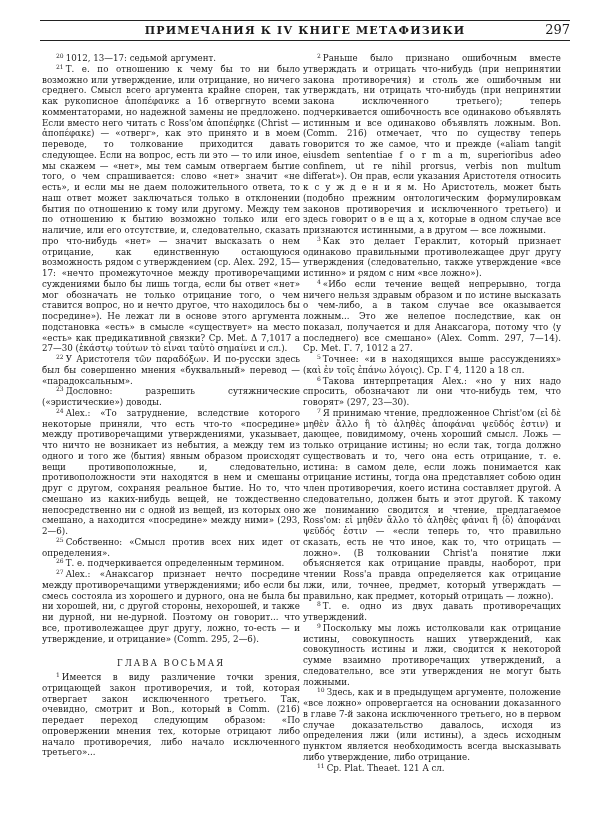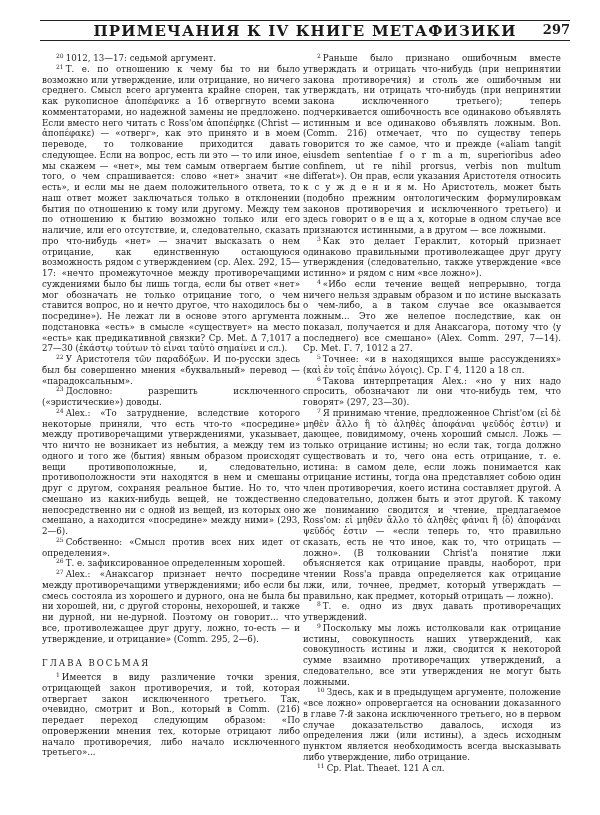--- a/index.html
+++ b/index.html
@@ -9,56 +9,56 @@
     color: #1a1a1a;
   }
   .rule { position: absolute; left: 40px; width: 530px; height: 0; border-top: 1.5px solid #222; }
   .rule.top { top: 20px; }
   .rule.bottom { top: 40px; }
   .header {
     position: absolute; top: 22px; left: 40px; width: 530px; height: 17px;
     display: flex; align-items: center; justify-content: center;
   }
   .header .title {
-    font-size: 15px; font-weight: bold; letter-spacing: 1.2px;
+    font-size: 11px; font-weight: bold; letter-spacing: 1.2px;
   }
   .header .page-num {
-    position: absolute; right: 0; top: 0; font-size: 13px; font-weight: bold;
+    position: absolute; right: 0; top: 0; font-size: 13px; font-weight: normal;
   }
   .col {
     position: absolute; top: 53px; width: 258px;
     font-size: 8.7px; line-height: 10.75px; text-align: justify;
   }
   .col.left { left: 42px; }
   .col.right { left: 303px; }
   .note { margin: 0; text-indent: 14px; }
   .note sup { font-size: 6px; vertical-align: top; line-height: 1; margin-right: 2px; }
   .chapter {
-    letter-spacing: 2px; font-size: 8.5px;
+    text-align: center; letter-spacing: 2px; font-size: 8.5px;
     margin: 14px 0 3px 0; font-weight: normal;
   }
 </style>
 </head>
 <body>
 
 <div class="rule top"></div>
 <div class="header">
   <span class="title">ПРИМЕЧАНИЯ К IV КНИГЕ МЕТАФИЗИКИ</span>
   <span class="page-num">297</span>
 </div>
 <div class="rule bottom"></div>
 
 <div class="col left">
   <p class="note"><sup>20</sup><span>1012, 13—17: седьмой аргумент.</span></p>
   <p class="note"><sup>21</sup><span>Т. е. по отношению к чему бы то ни было возможно или утверждение, или отрицание, но ничего среднего. Смысл всего аргумента крайне спорен, так как рукописное ἀποπέφανκε a 16 отвергнуто всеми комментаторами, но надежной замены не предложено. Если вместо него читать с Ross'ом ἀποπέφηκε (Christ — ἀποπέφακε) — «отверг», как это принято и в моем переводе, то толкование приходится давать следующее. Если на вопрос, есть ли это — то или иное, мы скажем — «нет», мы тем самым отвергаем бытие того, о чем спрашивается: слово «нет» значит «не есть», и если мы не даем положительного ответа, то наш ответ может заключаться только в отклонении бытия по отношению к тому или другому. Между тем по отношению к бытию возможно только или его наличие, или его отсутствие, и, следовательно, сказать про что-нибудь «нет» — значит высказать о нем отрицание, как единственную остающуюся возможность рядом с утверждением (ср. Alex. 292, 15—17: «нечто промежуточное между противоречащими суждениями было бы лишь тогда, если бы ответ «нет» мог обозначать не только отрицание того, о чем ставится вопрос, но и нечто другое, что находилось бы посредине»). Не лежат ли в основе этого аргумента подстановка «есть» в смысле «существует» на место «есть» как предикативной связки? Ср. Met. Δ 7,1017 a 27—30 (ἑκάστῳ τούτων τὸ εἶναι ταὐτὸ σημαίνει и сл.).</span></p>
   <p class="note"><sup>22</sup><span>У Аристотеля τῶν παραδόξων. И по-русски здесь был бы совершенно мнения «буквальный» перевод — «парадоксальным».</span></p>
-  <p class="note"><sup>23</sup><span>Дословно: разрешить исключенного («эристические») доводы.</span></p>
+  <p class="note"><sup>23</sup><span>Дословно: разрешить сутяжнические («эристические») доводы.</span></p>
   <p class="note"><sup>24</sup><span>Alex.: «То затруднение, вследствие которого некоторые приняли, что есть что-то «посредине» между противоречащими утверждениями, указывает, что ничто не возникает из небытия, а между тем из одного и того же ⟨бытия⟩ явным образом происходят вещи противоположные, и, следовательно, противоположности эти находятся в нем и смешаны друг с другом, сохраняя реальное бытие. Но то, что смешано из каких-нибудь вещей, не тождественно непосредственно ни с одной из вещей, из которых оно смешано, а находится «посредине» между ними» (293, 2—6).</span></p>
   <p class="note"><sup>25</sup><span>Собственно: «Смысл против всех них идет от определения».</span></p>
-  <p class="note"><sup>26</sup><span>Т. е. зафиксированное определенным хорошей.</span></p>
+  <p class="note"><sup>26</sup><span>Т. е. подчеркивается определенным термином.</span></p>
   <p class="note"><sup>27</sup><span>Alex.: «Анаксагор признает нечто посредине между противоречащими утверждениями; ибо если бы смесь состояла из хорошего и дурного, она не была бы ни хорошей, ни, с другой стороны, нехорошей, и также ни дурной, ни не-дурной. Поэтому он говорит... что все, противолежащее друг другу, ложно, то-есть — и утверждение, и отрицание» (Comm. 295, 2—6).</span></p>
   <div class="chapter">ГЛАВА ВОСЬМАЯ</div>
   <p class="note"><sup>1</sup><span>Имеется в виду различение точки зрения, отрицающей закон противоречия, и той, которая отвергает закон исключенного третьего. Так, очевидно, смотрит и Bon., который в Comm. (216) передает переход следующим образом: «По опровержении мнения тех, которые отрицают либо начало противоречия, либо начало исключенного третьего»...</span></p>
 </div>
 
 <div class="col right">
   <p class="note"><sup>2</sup><span>Раньше было признано ошибочным вместе утверждать и отрицать что-нибудь (при непринятии закона противоречия) и столь же ошибочным ни утверждать, ни отрицать что-нибудь (при непринятии закона исключенного третьего); теперь подчеркивается ошибочность все одинаково объявлять истинным и все одинаково объявлять ложным. Bon. (Comm. 216) отмечает, что по существу теперь говорится то же самое, что и прежде («aliam tangit eiusdem sententiae f o r m a m, superioribus adeo confinem, ut re nihil prorsus, verbis non multum differat»). Он прав, если указания Аристотеля относить к с у ж д е н и я м. Но Аристотель, может быть (подобно прежним онтологическим формулировкам законов противоречия и исключенного третьего) и здесь говорит о в е щ а х, которые в одном случае все признаются истинными, а в другом — все ложными.</span></p>
   <p class="note"><sup>3</sup><span>Как это делает Гераклит, который признает одинаково правильными противолежащее друг другу утверждения (следовательно, также утверждение «все истинно» и рядом с ним «все ложно»).</span></p>
   <p class="note"><sup>4</sup><span>«Ибо если течение вещей непрерывно, тогда ничего нельзя здравым образом и по истине высказать о чем-либо, а в таком случае все оказывается ложным... Это же нелепое последствие, как он показал, получается и для Анаксагора, потому что ⟨у последнего⟩ все смешано» (Alex. Comm. 297, 7—14). Ср. Met. Г. 7, 1012 a 27.</span></p>
   <p class="note"><sup>5</sup><span>Точнее: «и в находящихся выше рассуждениях» (καὶ ἐν τοῖς ἐπάνω λόγοις). Ср. Г 4, 1120 a 18 сл.</span></p>

